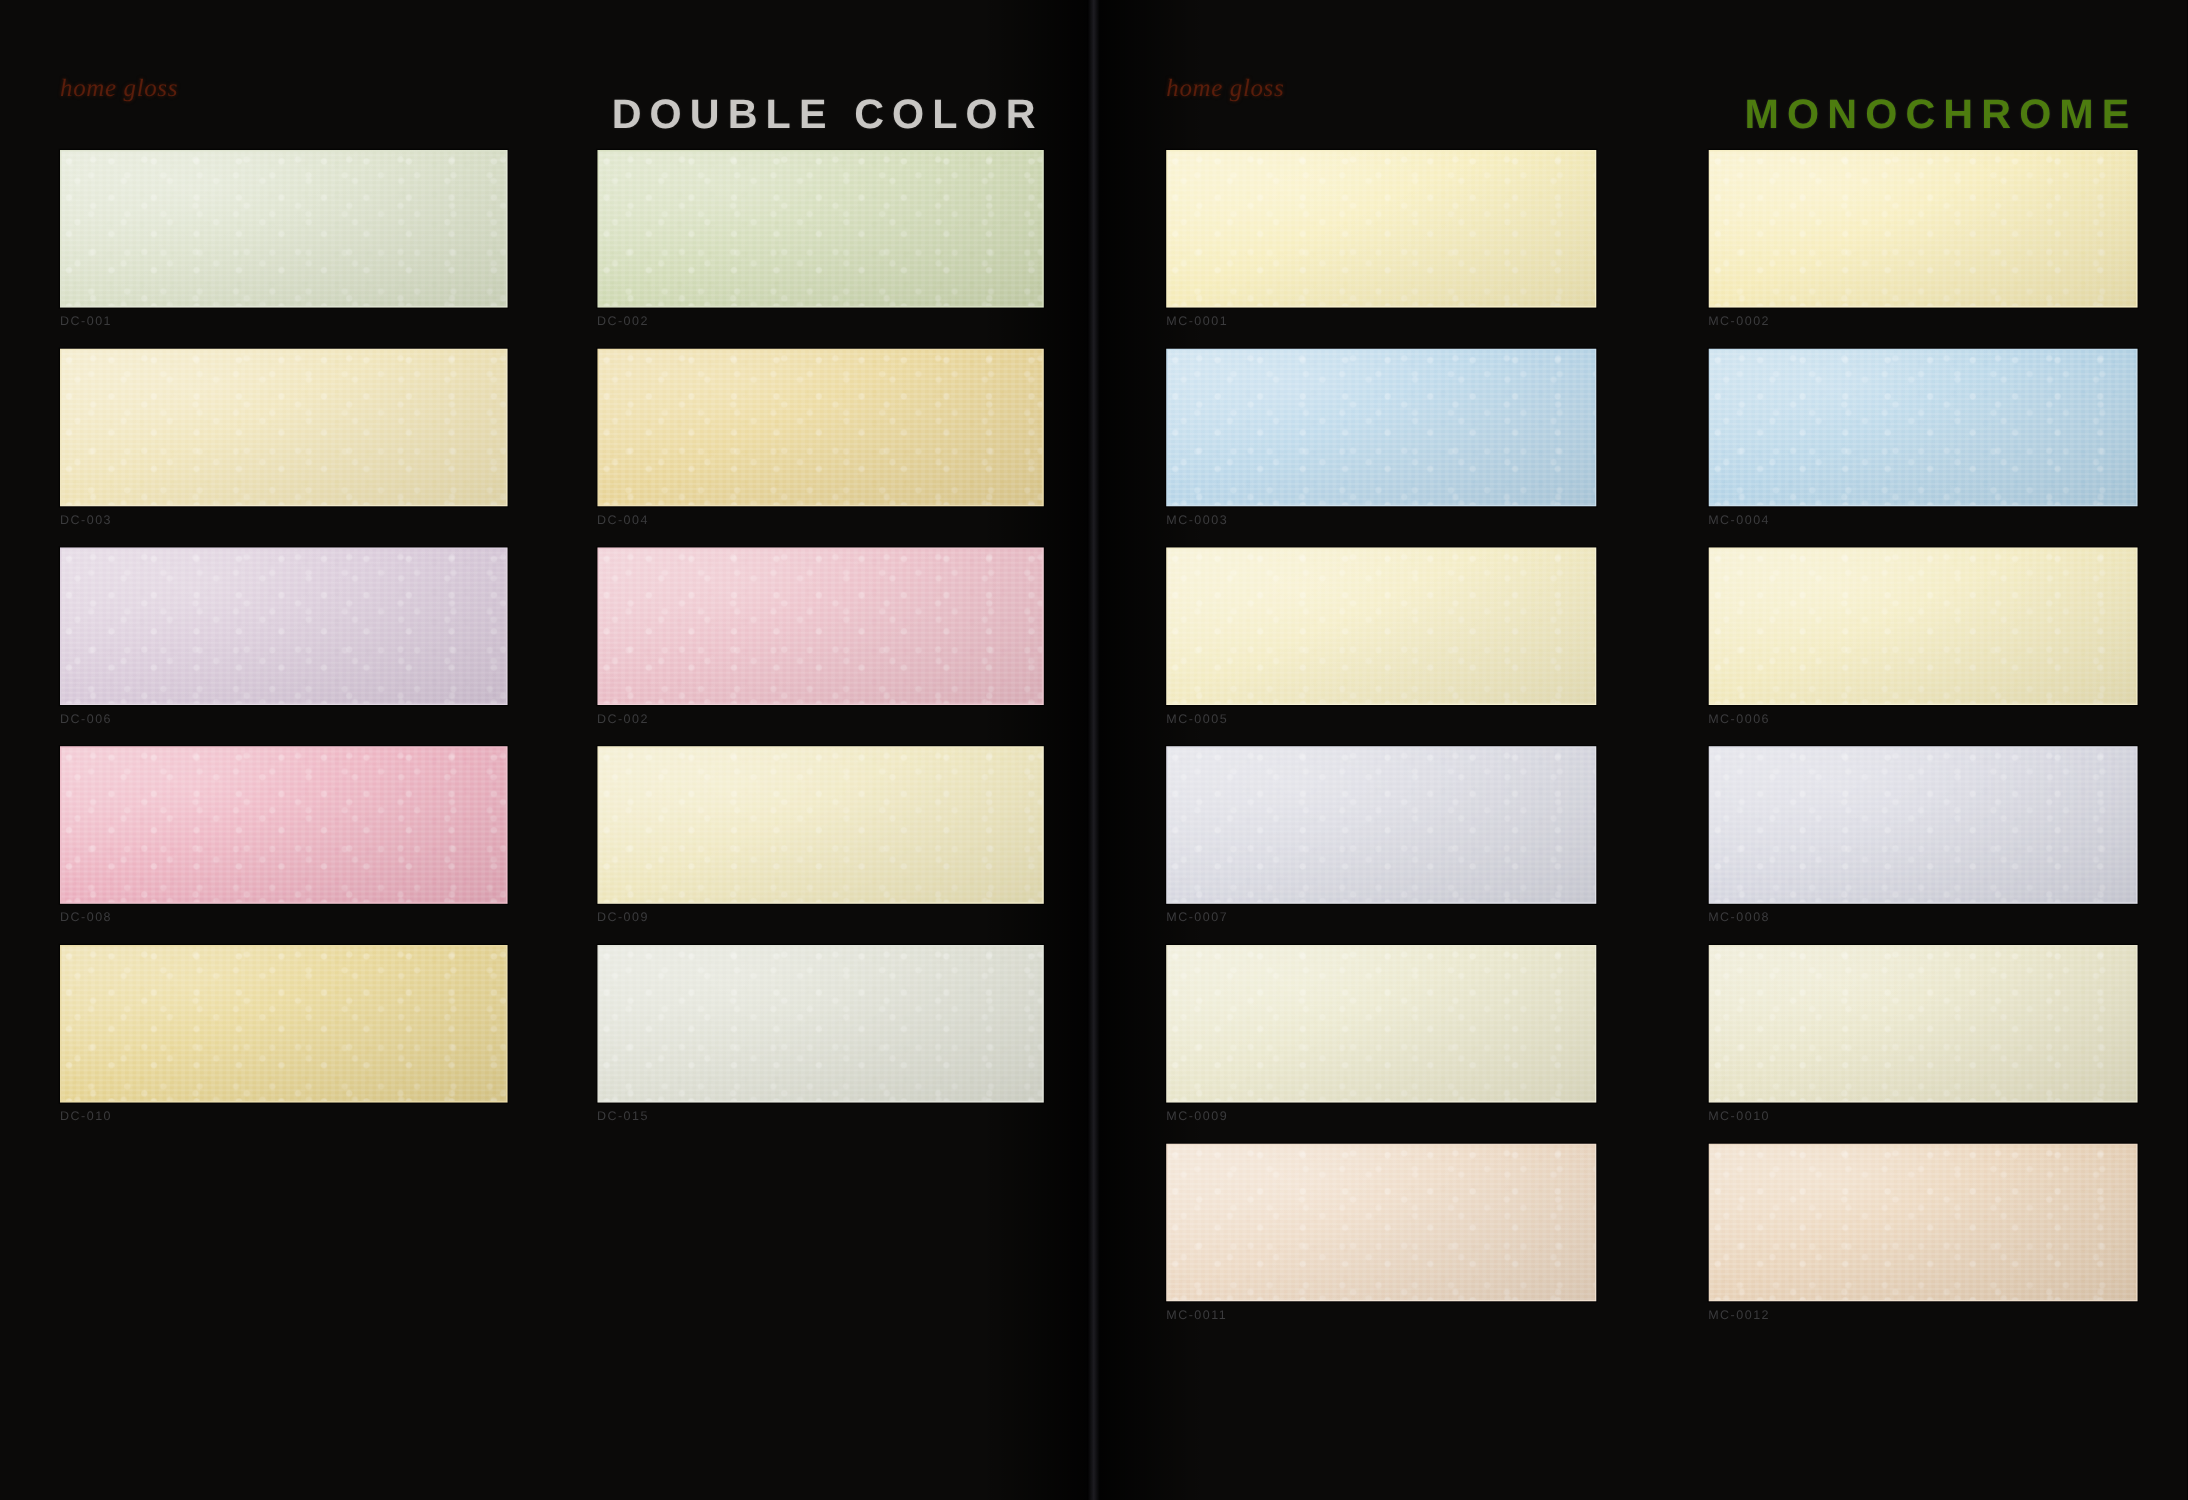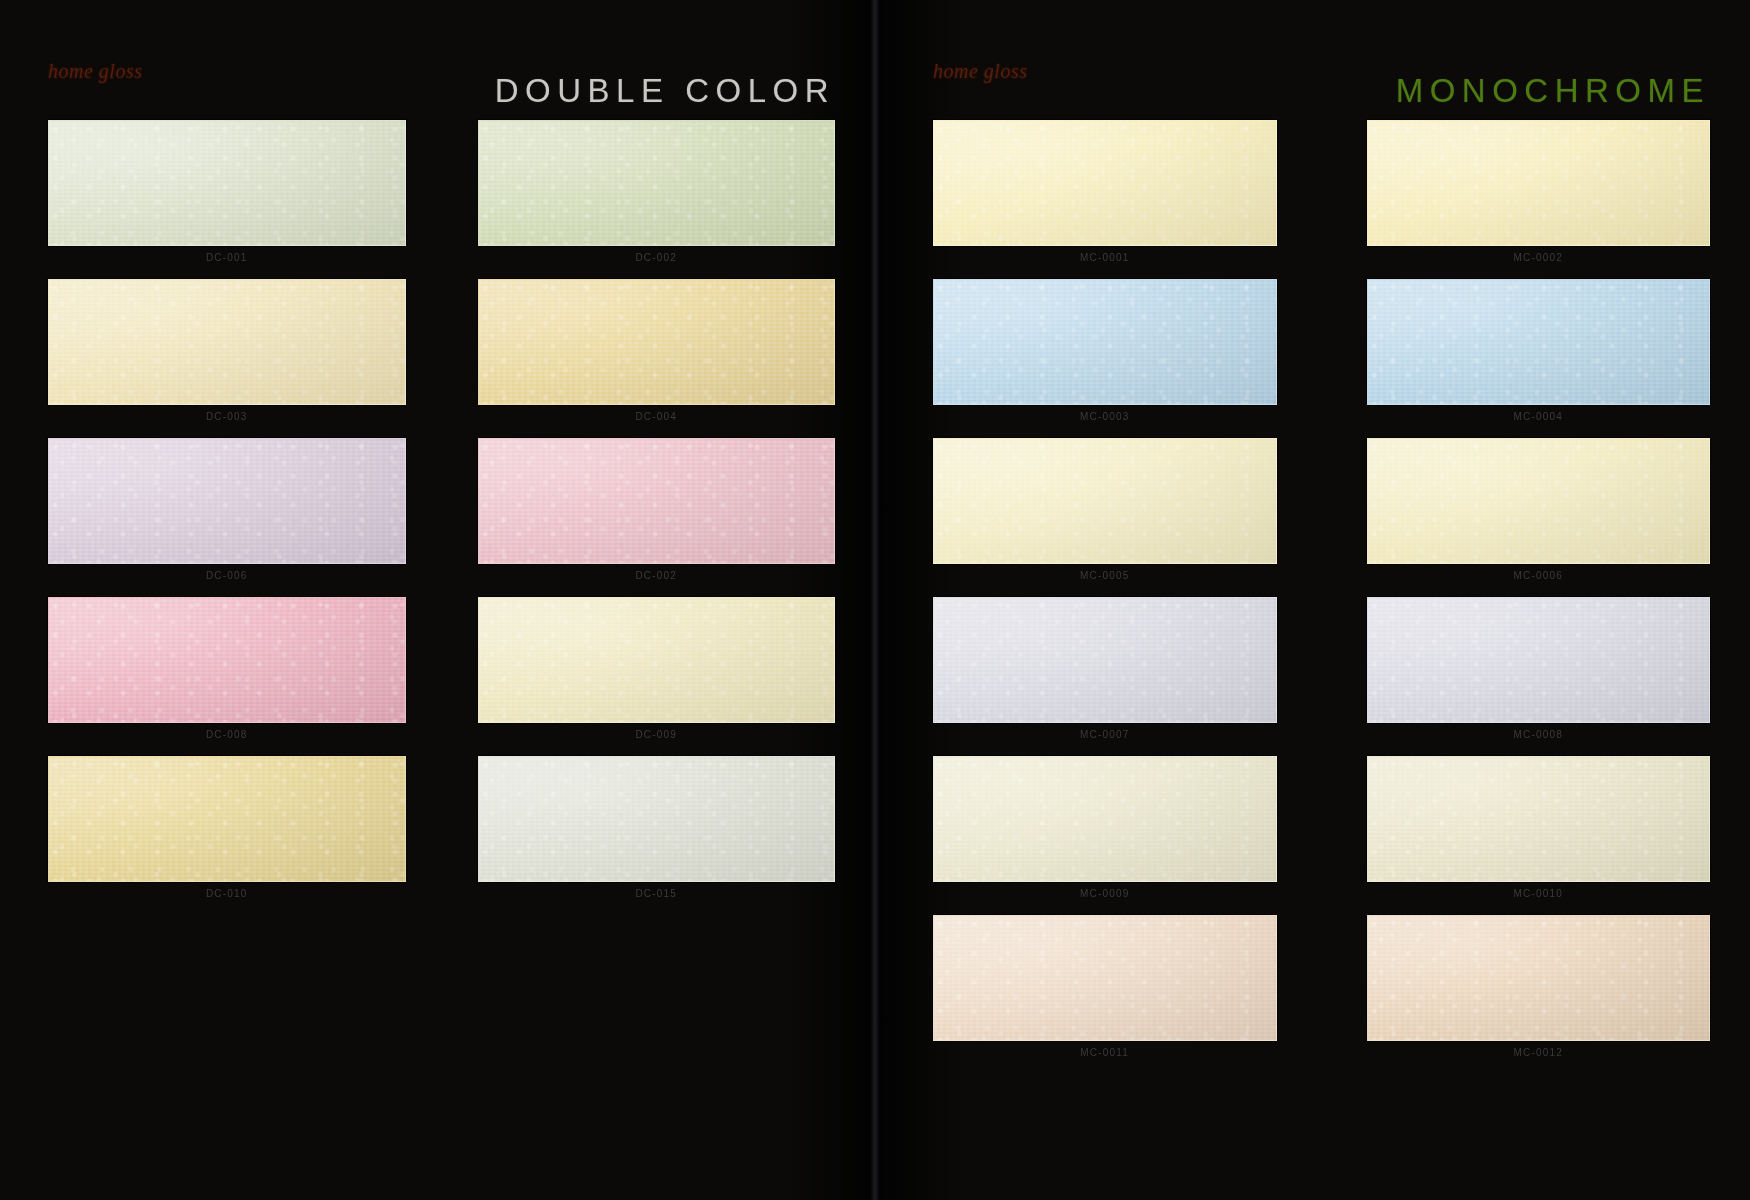--- a/index.html
+++ b/index.html
@@ -52,37 +52,37 @@
     color:#5a1d0b;
     text-shadow:0 0 3px rgba(120,40,12,.5);
     white-space:nowrap;
     line-height:1.1;
     padding-top:12px;
   }
   .section-title{
     font-size:33px;
     letter-spacing:6.5px;
     color:#c9c7c4;
-    font-weight:400;
+    font-weight:700;
     white-space:nowrap;
     padding-top:2px;
     text-shadow:0 0 2px rgba(255,255,255,.12);
   }
 
   .grid{
     position:relative;z-index:3;
     display:grid;
     grid-template-columns:1fr 1fr;
     column-gap:72px;
     row-gap:16px;
     margin-top:14px;
   }
   .page.right .grid{column-gap:90px;}
 
-  .swatch-cell{position:relative;text-align:center;}
+  .swatch-cell{position:relative;}
   .swatch{
     position:relative;
     width:100%;
     height:126px;
     border:1px solid rgba(255,255,255,.16);
     box-sizing:border-box;
     box-shadow:0 0 0 1px rgba(0,0,0,.6);
     overflow:hidden;
   }
   

